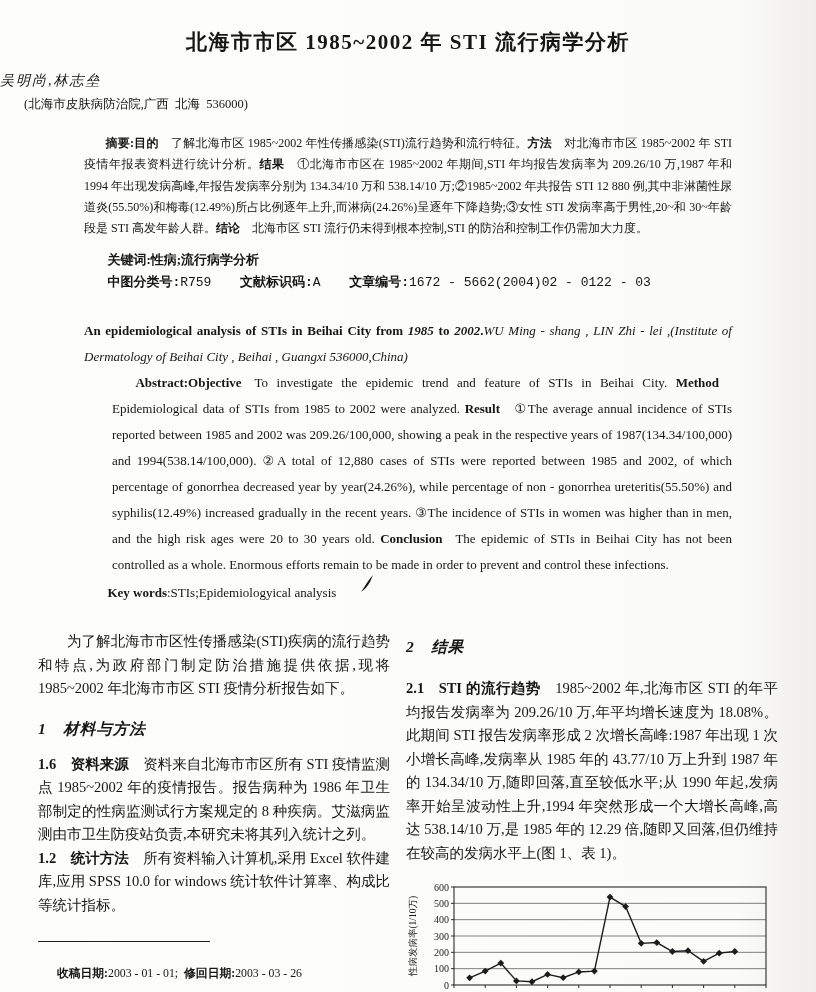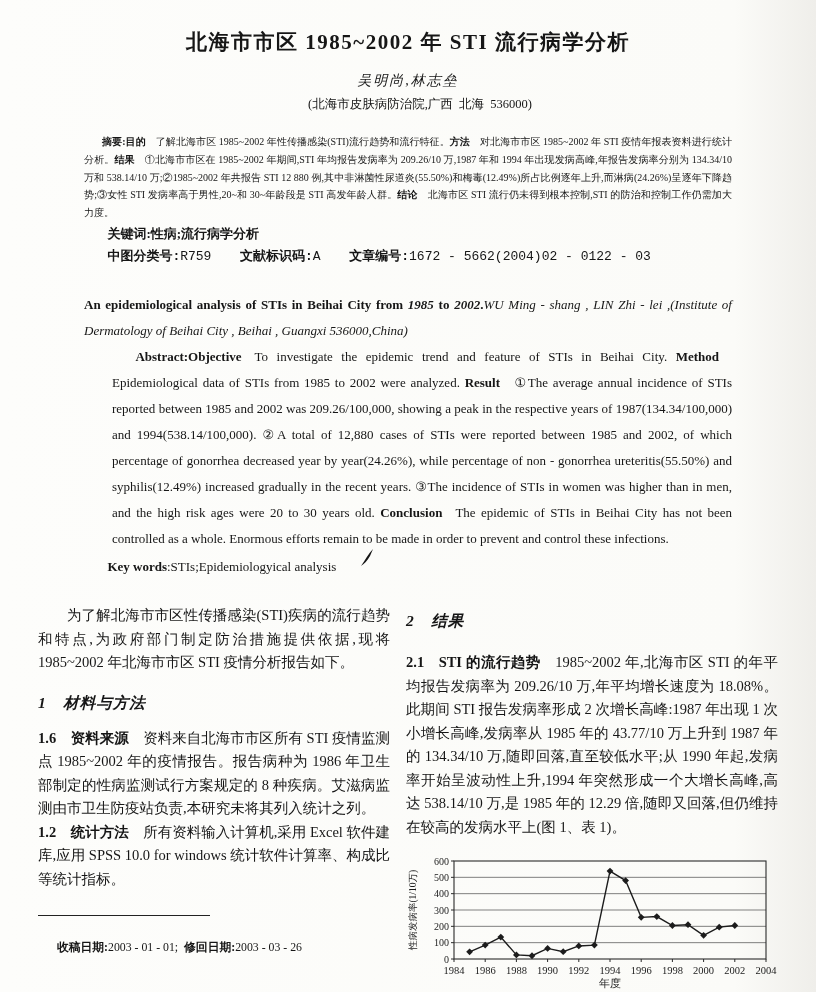--- a/index.html
+++ b/index.html
@@ -3,23 +3,23 @@
 <meta charset="utf-8">
 <style>
   * { margin:0; padding:0; box-sizing:border-box; }
   body { background:#e8e8e6; font-family:"Liberation Serif","DejaVu Serif",serif; }
   .page {
     position:relative; width:816px; height:992px; margin:0 auto;
     background:linear-gradient(90deg,#fdfdfb 0%,#fbfbf8 90%,#efeeea 100%);
     color:#161616; overflow:hidden;
   }
   .title { margin-top:28px; text-align:center; font-size:21px; font-weight:bold; letter-spacing:1.5px; }
-  .authors { margin-top:16px; text-align:center; font-size:14px; letter-spacing:2px; font-style:italic; }
-  .affiliation { margin-top:6px; text-align:center; font-size:12.5px;padding-left:24px; }
-  .abstract-cn { margin:20px 84px 0 84px; font-size:10px; line-height:1.78; text-align:justify; }
+  .authors { margin-top:16px; text-align:left; font-size:14px; letter-spacing:2px; font-style:italic; }
+  .affiliation { margin-top:6px; text-align:left; font-size:12.5px;padding-left:24px; }
+  .abstract-cn { margin:20px 84px 8px 84px; font-size:12px; line-height:1.78; text-align:justify; }
   .abstract-cn p.first { text-indent:1.8em; }
   .kw-line { margin:0 84px; font-size:13px; line-height:1.78; text-indent:1.8em; font-weight:bold; }
   .clc-line { margin:0 84px; font-size:13px; line-height:1.78; text-indent:1.8em;font-family:Liberation Mono, monospace; }
   .clc-line b { font-weight:bold; }
   .clc-gap { display:inline-block; width:2.2em; }
   .abstract-en { margin:24px 84px 0 84px; font-size:13px; line-height:2.0; text-align:justify; }
   .abstract-en .body-p { text-indent:1.8em;margin-left:28px; }
   .kw-en { position:relative; margin:2px 84px 0 84px; font-size:13px; line-height:2.0; text-indent:1.8em; }
   .pen-mark { position:absolute; left:252px; top:-6px; pointer-events:none; }
   .columns { display:flex; gap:16px; margin:24px 38px 0 38px; }

